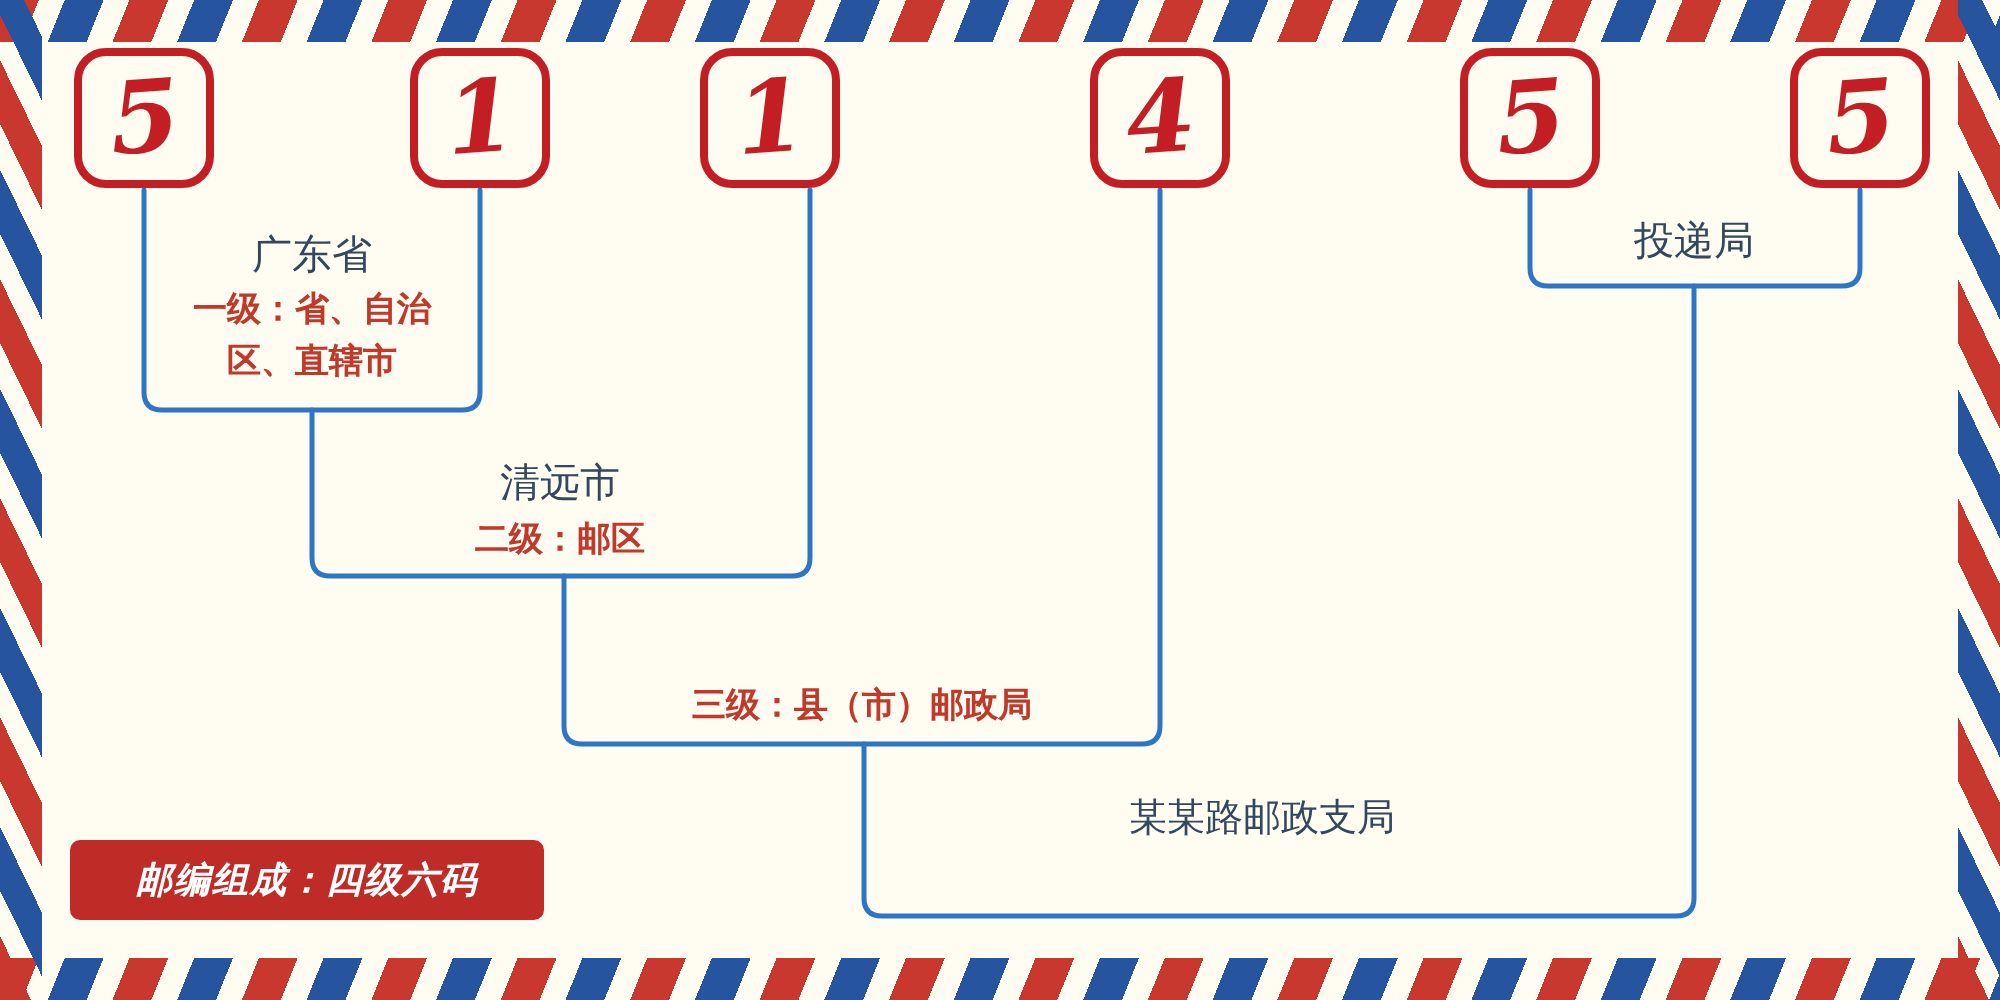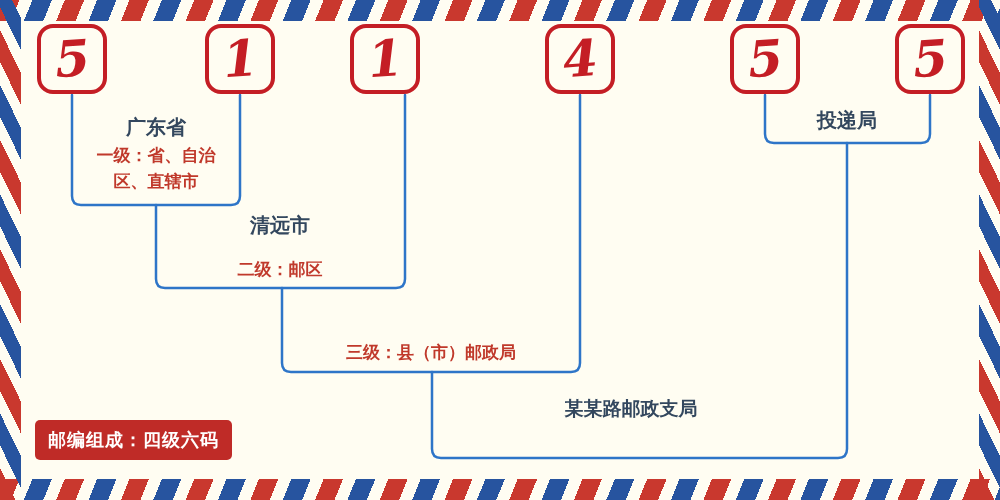--- a/index.html
+++ b/index.html
@@ -84,21 +84,21 @@
     stroke: #2e75c8;
     stroke-width: 2.5;
     stroke-linecap: round;
   }
 
   
   .lvl-name {
     position: absolute;
     transform: translateX(-50%);
     color: #33475e;
-    font-weight: bold;
+    font-weight: normal;
     font-size: 20px;
     white-space: nowrap;
     z-index: 2;
   }
   .lvl-desc {
     position: absolute;
     transform: translateX(-50%);
     color: #c0392b;
     font-weight: bold;
     font-size: 17px;
@@ -115,23 +115,24 @@
   
   .badge {
     position: absolute;
     left: 35px;
     top: 420px;
     background: #bf2b27;
     color: #ffffff;
     font-size: 18px;
     font-weight: bold;
     letter-spacing: 1px;
-    padding: 8px 13px;
+    padding: 8px 33px;
     border-radius: 5px;
     z-index: 2;
+    font-style: italic;
   }
 </style>
 </head>
 <body>
 
 <div class="stage">
 
   <div class="strip top"></div>
   <div class="strip bottom"></div>
   <div class="strip left"></div>
@@ -160,21 +161,21 @@
   <div class="digit-box" style="left:730px">
     <span class="digit">5</span>
   </div>
   <div class="digit-box" style="left:895px">
     <span class="digit">5</span>
   </div>
 
   <div class="lvl-name" style="left:156px; top:114px">广东省</div>
   <div class="lvl-desc wrap" style="left:156px; top:142px">一级：省、自治区、直辖市</div>
 
-  <div class="lvl-name" style="left:280px; top:212px">清远市</div>
+  <div class="lvl-name" style="left:280px; top:228px">清远市</div>
   <div class="lvl-desc" style="left:280px; top:258px">二级：邮区</div>
 
   <div class="lvl-desc" style="left:431px; top:341px">三级：县（市）邮政局</div>
 
   <div class="lvl-name" style="left:847px; top:107px">投递局</div>
 
   <div class="lvl-name" style="left:631px; top:396px; font-size:19px">某某路邮政支局</div>
 
   <div class="badge">邮编组成：四级六码</div>
 

